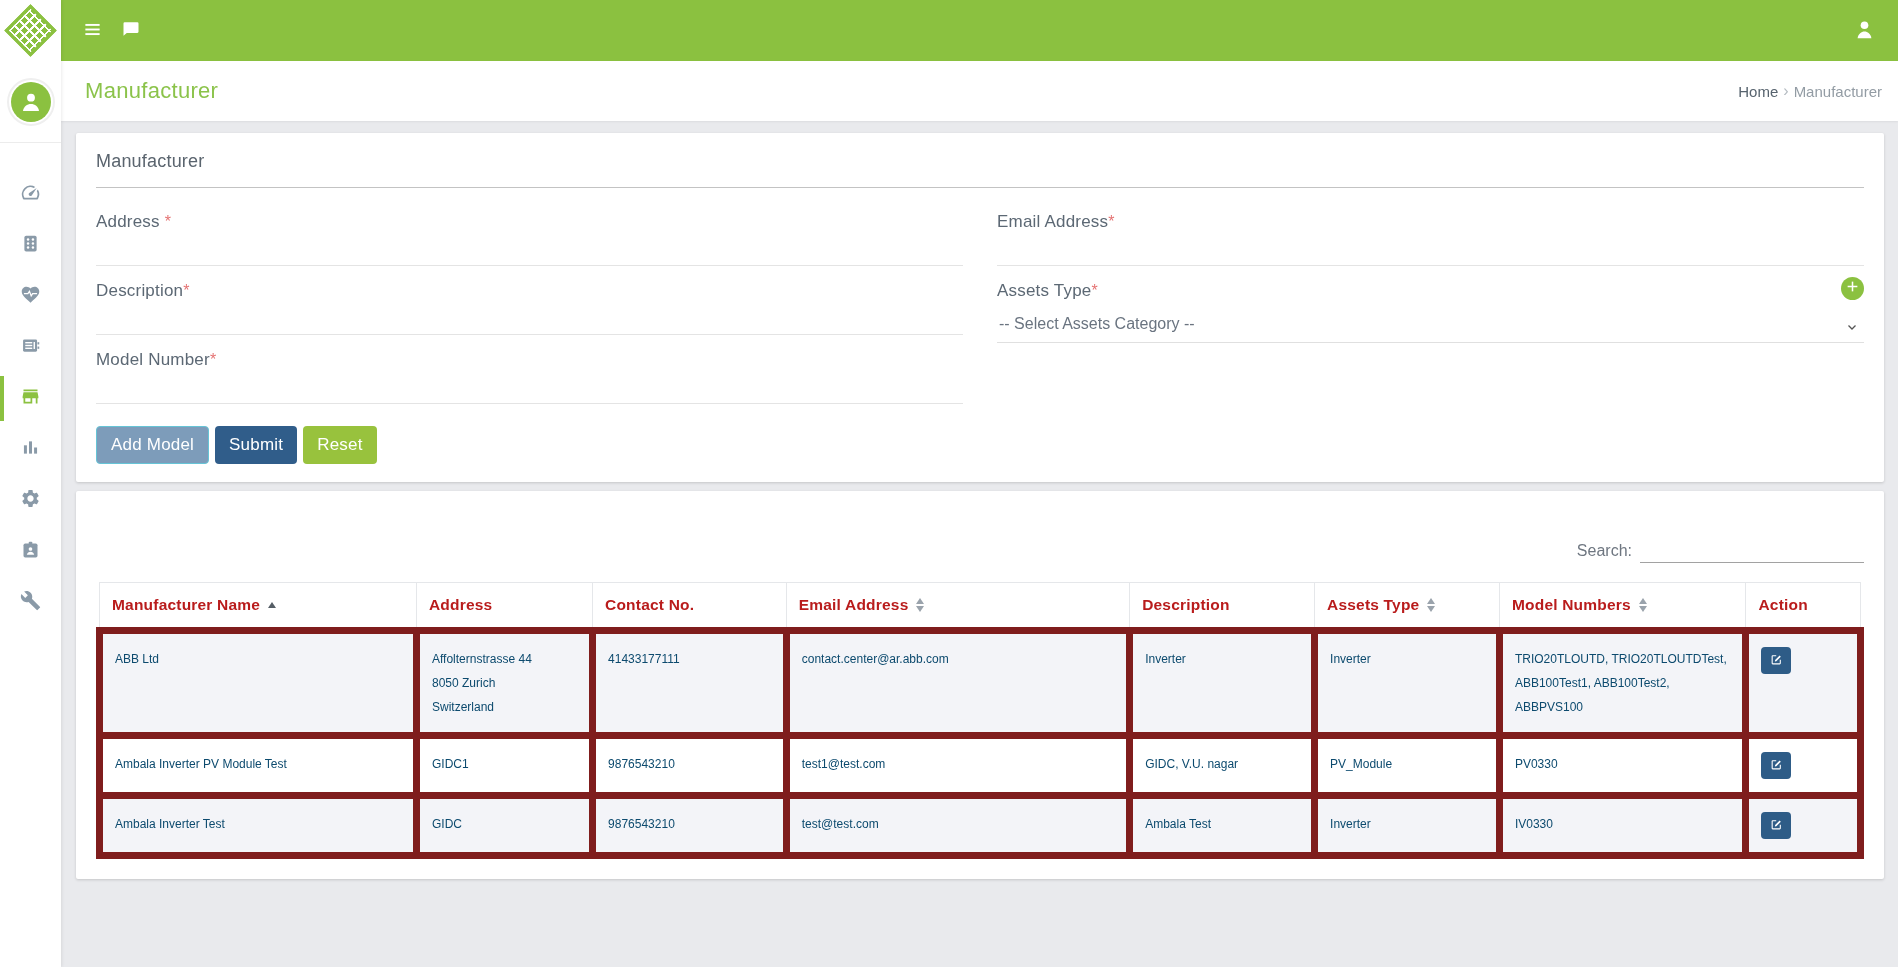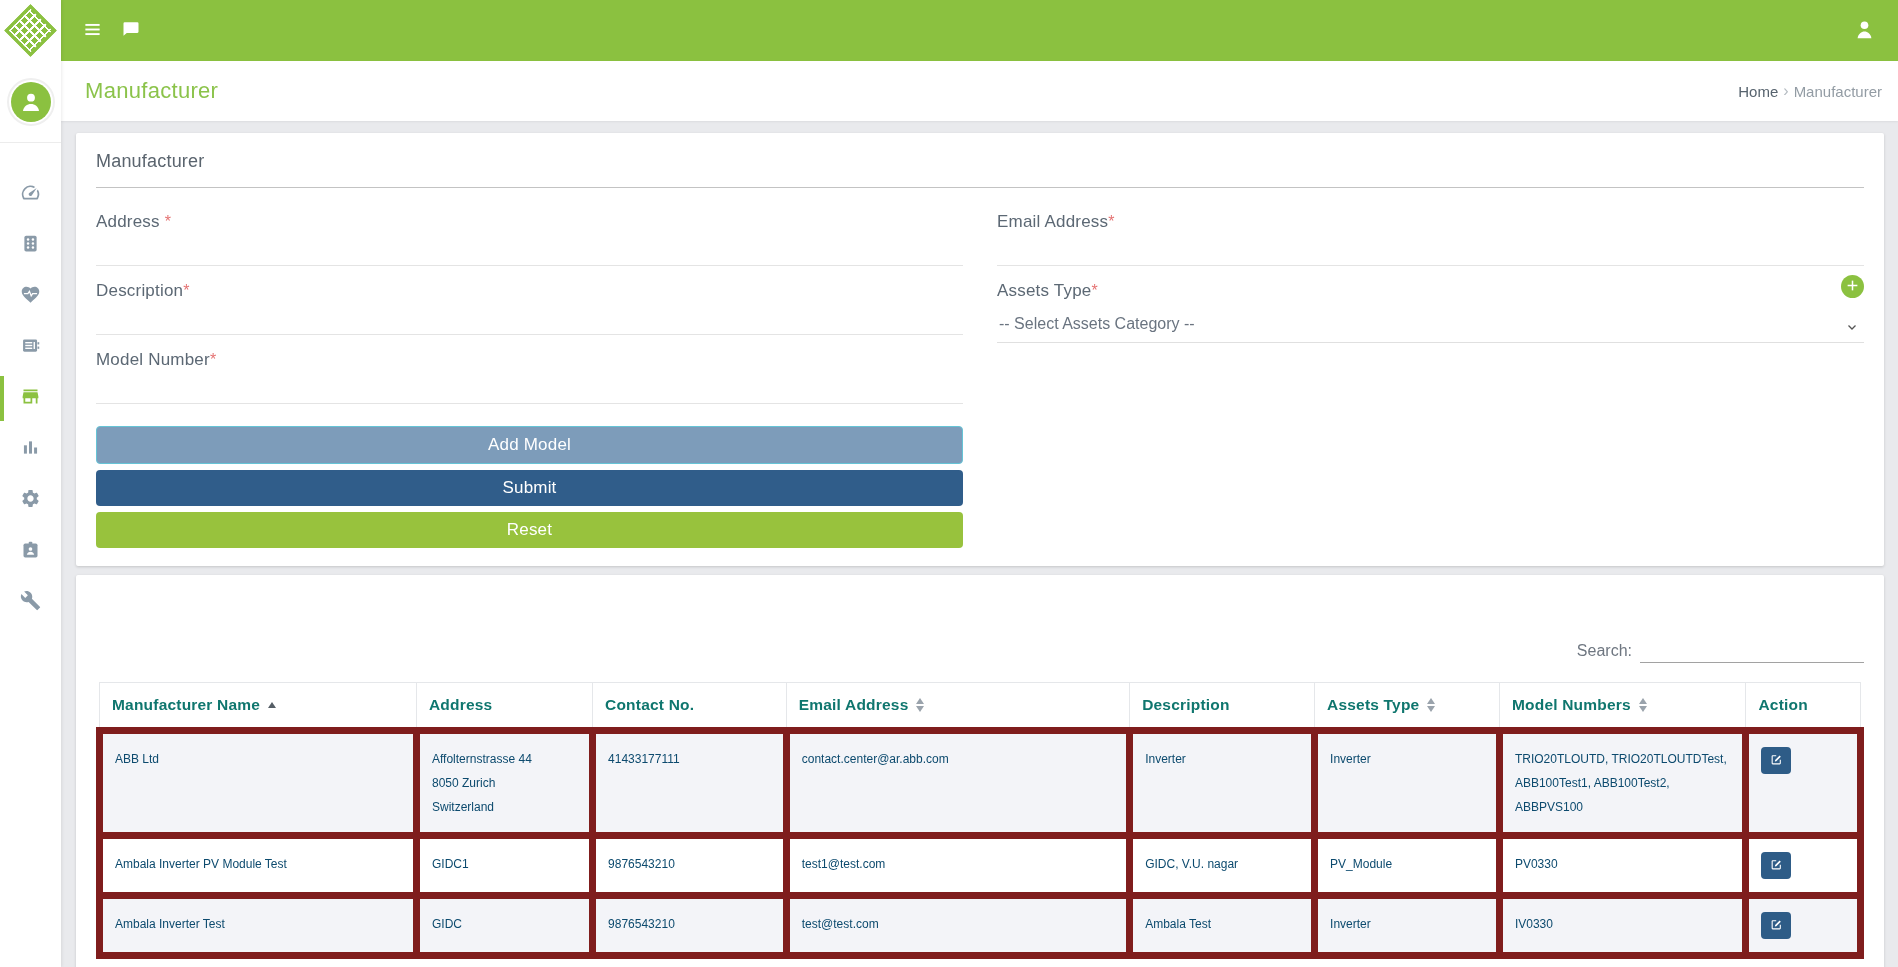--- a/index.html
+++ b/index.html
@@ -91,57 +91,57 @@
   .form-grid { display: grid; grid-template-columns: 1fr 1fr; column-gap: 34px; align-items: start; }
   .field { margin-bottom: 15px; }
   .field-label { font-size: 17px; color: #5c6874; letter-spacing: .2px; }
   .req { color: #e57373; }
   .u-input {
     display: block; width: 100%; height: 32px; margin-top: 2px;
     border: none; border-bottom: 1px solid #e4e4e4; background: transparent;
     font-family: inherit; font-size: 16px; color: #444; outline: none;
   }
   .assets-field { position: relative; }
-  .assets-label-row { display:flex; align-items:flex-start; justify-content: space-between; }
+  .assets-label-row { display:flex; align-items:center; justify-content: space-between; }
   .plus-btn {
     width: 23px; height: 23px; border-radius: 50%; border: none;
     background: #8bc140; color: #fff; cursor: pointer;
     display:flex; align-items:center; justify-content:center; margin-top: -6px;
   }
   .plus-btn svg { width: 13px; height: 13px; }
   .select-wrap { position: relative; margin-top: 10px; }
   .assets-select {
     width: 100%; border: none; border-bottom: 1px solid #e0e0e0; background: transparent;
     font-family: inherit; font-size: 16px; color: #6a7480;
     padding: 4px 26px 10px 2px; outline: none;
     appearance: none; -webkit-appearance: none; cursor: pointer;
   }
   .select-caret { position: absolute; right: 6px; top: 8px; color: #555; pointer-events: none; }
 
-  .btn-row { display: flex; gap: 6px; margin-top: 22px; flex-direction: column; }
+  .btn-row { display: flex; gap: 6px; margin-top: 22px; }
   .btn {
     border: none; border-radius: 4px; color: #fff; cursor: pointer;
     font-family: inherit; font-size: 17px; padding: 8px 14px; letter-spacing: .2px;
   }
   .btn-add-model { background: #7d9cba; border: 1px solid #66c4d6; }
   .btn-submit { background: #305d8a; }
   .btn-reset { background: #98c23d; }
 
   
-  .table-card { margin-top: 9px; padding: 34px 20px 20px; }
+  .table-card { margin-top: 9px; padding: 18px 20px 20px; }
   .search-row { display:flex; justify-content: flex-end; align-items: center; margin: 30px 0 19px; }
   .search-label { font-size: 16px; color: #6e7680; margin-right: 8px; }
   .search-input {
     width: 224px; border: none; border-bottom: 1px solid #a2a2a2; background: transparent;
     height: 24px; outline: none; font-family: inherit; font-size: 15px; color: #444;
   }
 
   table.data-table { width: 100%; border-collapse: collapse; table-layout: fixed; }
   .data-table th {
-    text-align: left; font-size: 15.5px; font-weight: 700; color: #0f766e;
+    text-align: left; font-size: 15.5px; font-weight: 700; color: #b91c1c;
     padding: 13px 12px; border: 1px solid #e5e7ea; background: #fff;
     letter-spacing: .2px;
   }
   .data-table th.sortable { cursor: pointer; }
   .data-table td {
     font-size: 12px; color: #0c4a6e; padding: 13px 12px;
     border: 7px solid #7f1d1d; vertical-align: top; line-height: 24px;
     overflow-wrap: break-word;
   }
   .data-table tbody tr:nth-child(odd) { background: #f3f4f8; }

